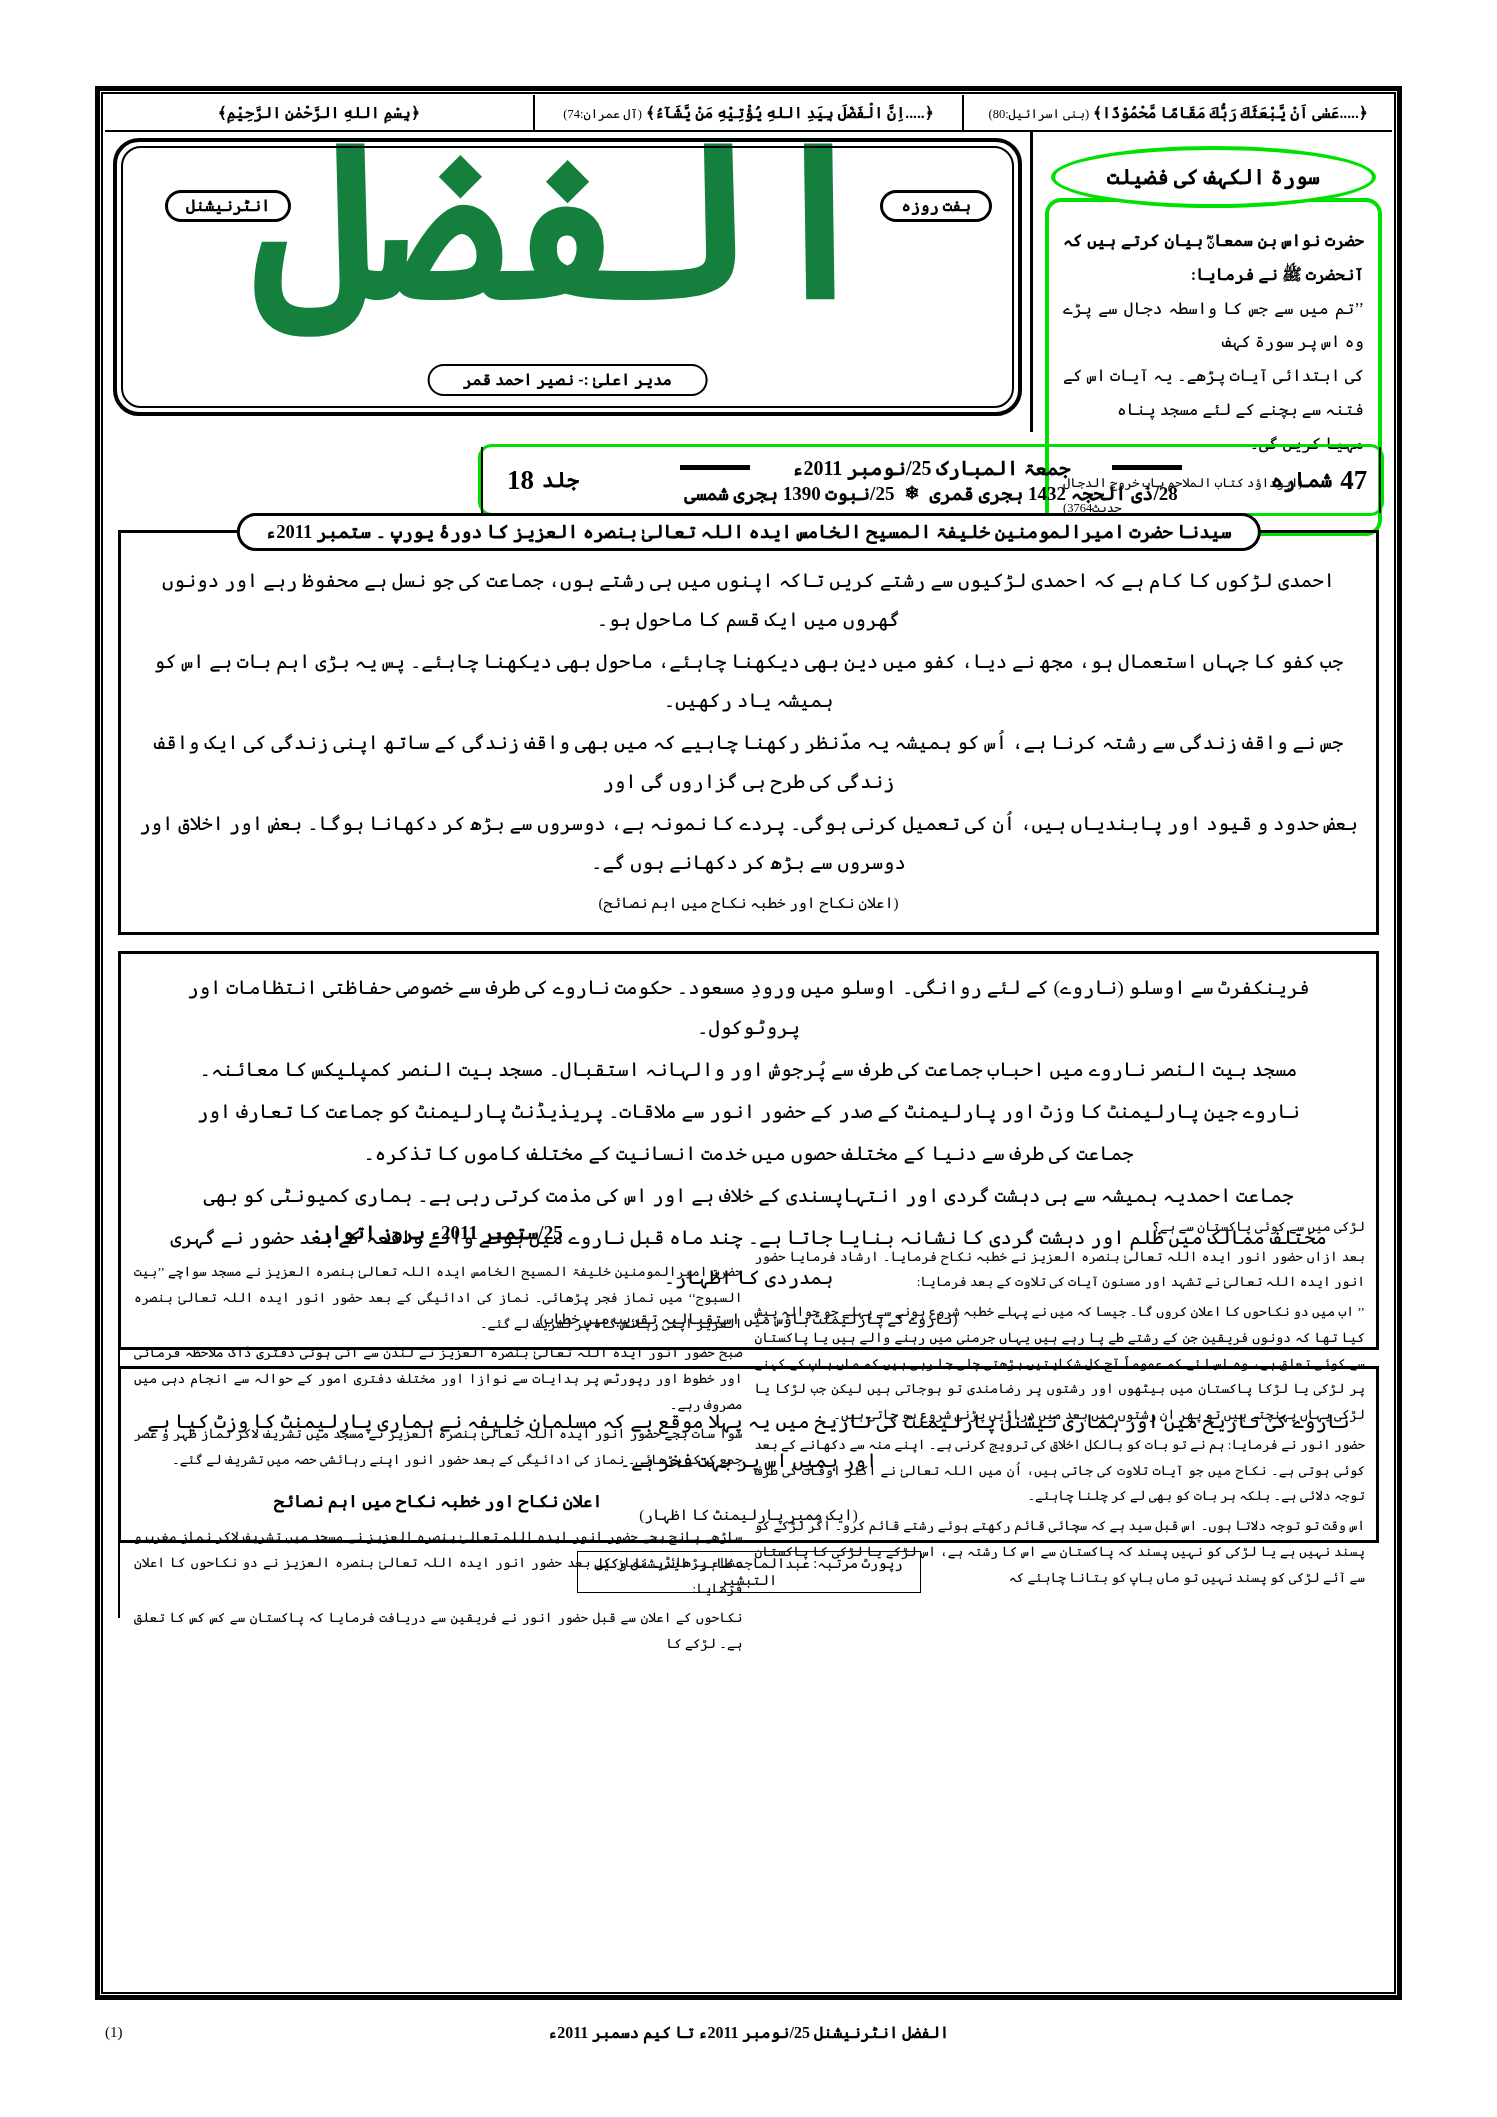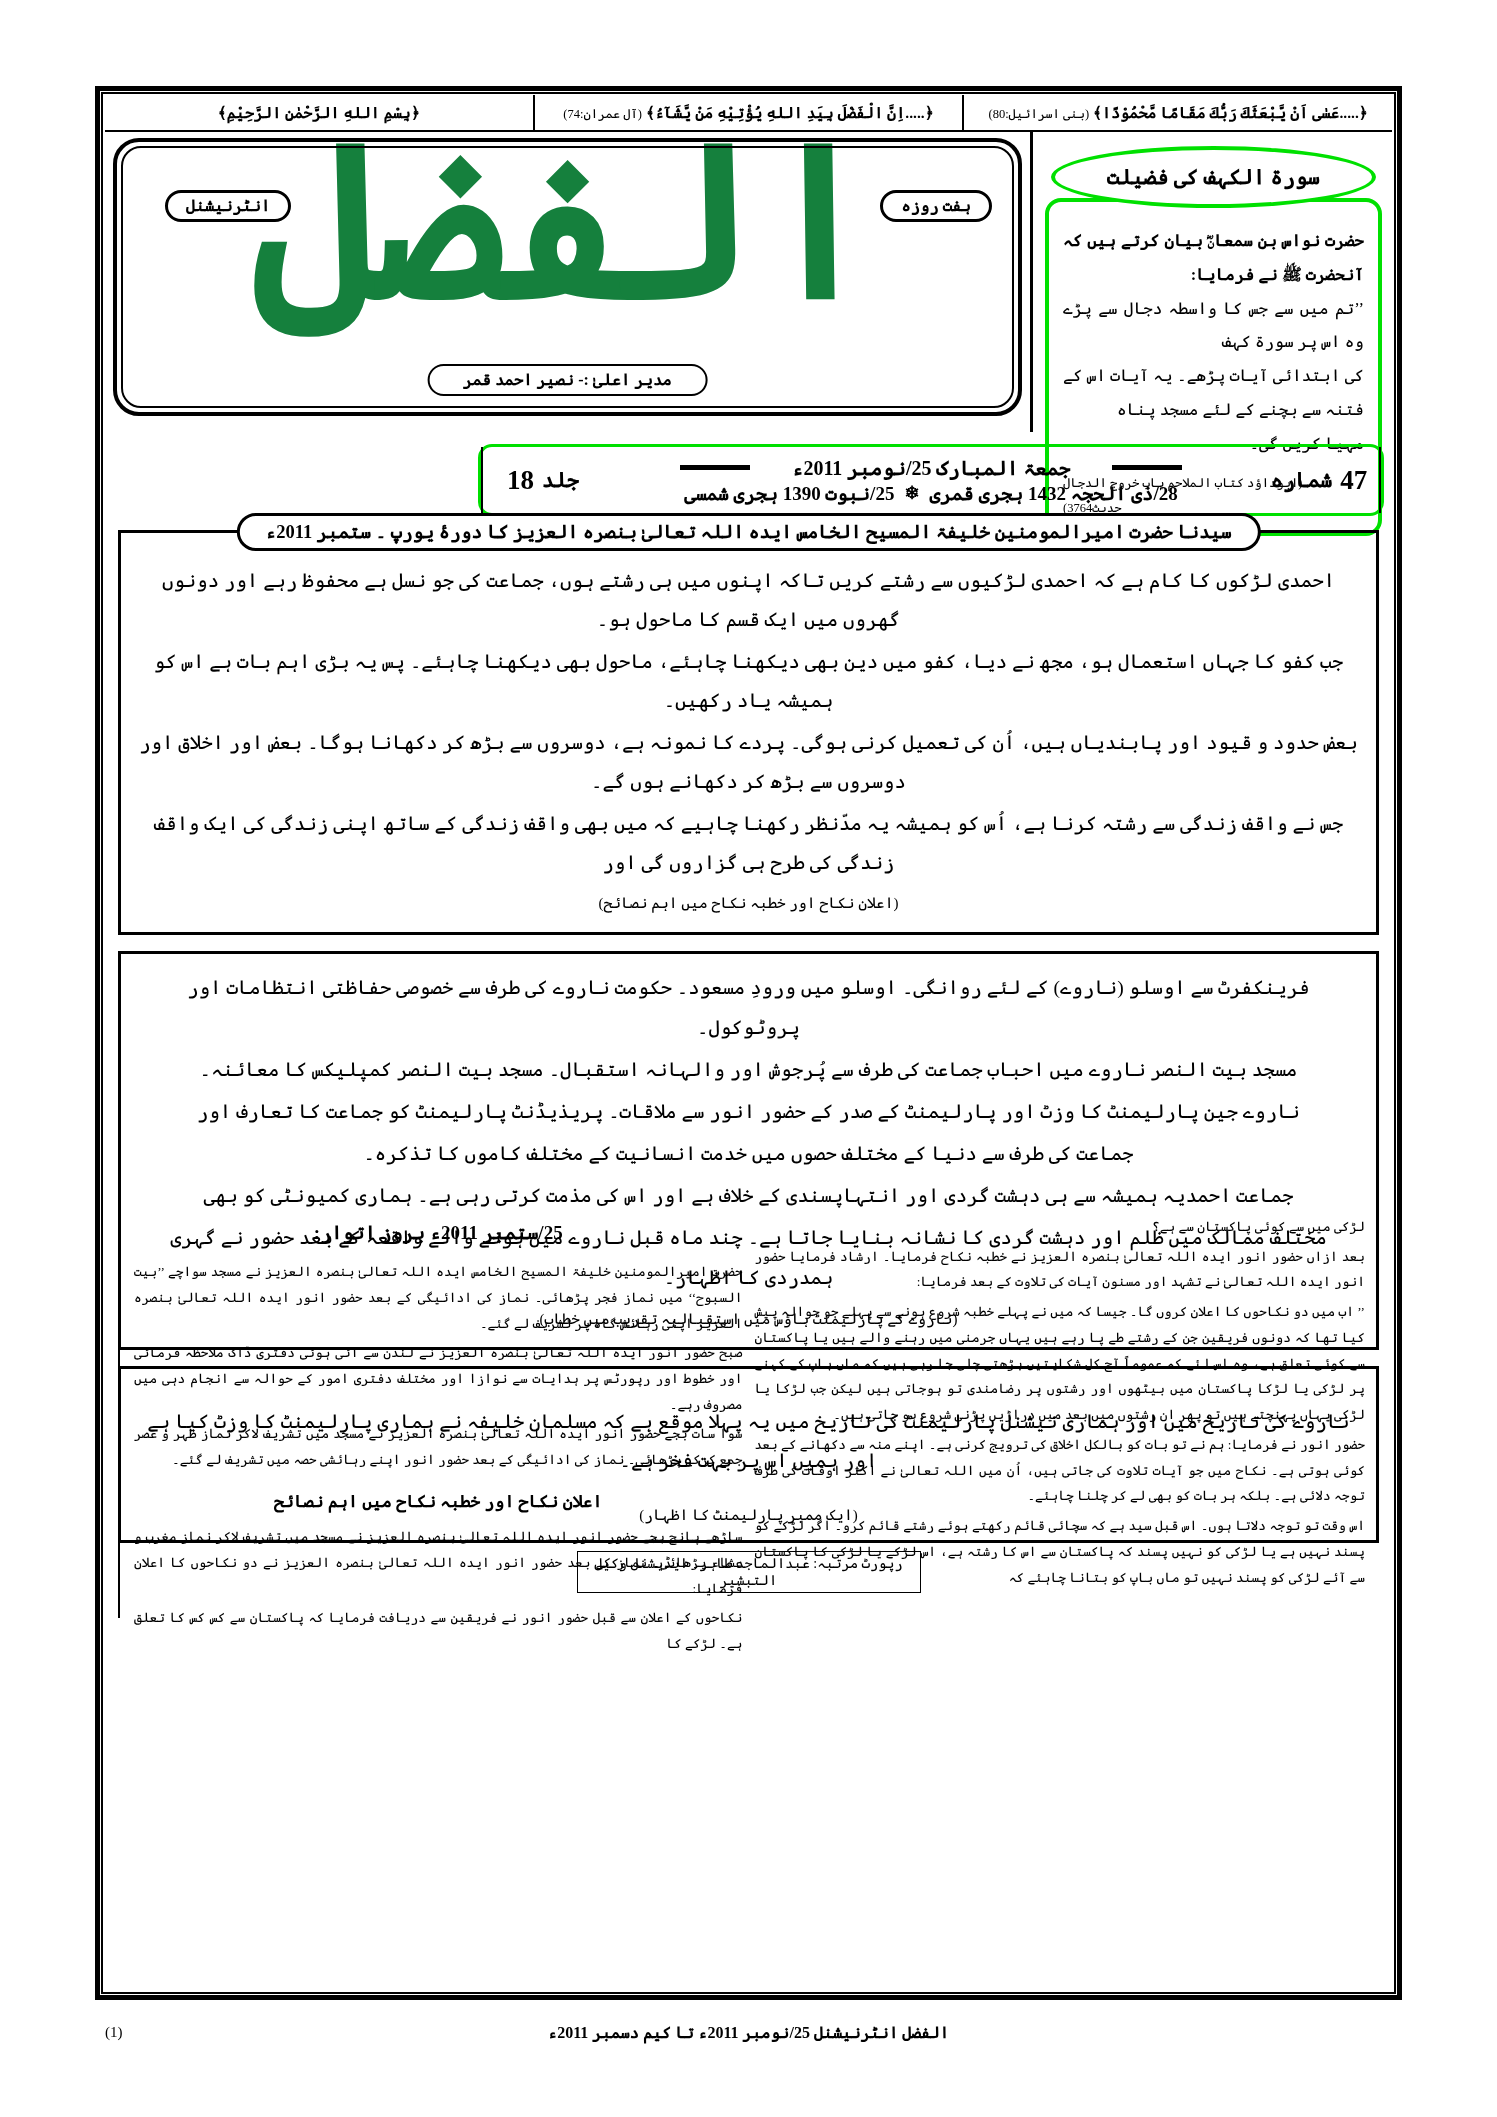--- a/index.html
+++ b/index.html
@@ -364,22 +364,22 @@
     </div>
   </div>
 
   <div class="body-zone">
 
     <div class="hdl-band">
       <div class="hdl-pill">سیدنا حضرت امیرالمومنین خلیفۃ المسیح الخامس ایدہ اللہ تعالیٰ بنصرہ العزیز کا دورۂ یورپ ۔ ستمبر 2011ء</div>
       <div class="hdl-text">
         <p>احمدی لڑکوں کا کام ہے کہ احمدی لڑکیوں سے رشتے کریں تاکہ اپنوں میں ہی رشتے ہوں، جماعت کی جو نسل ہے محفوظ رہے اور دونوں گھروں میں ایک قسم کا ماحول ہو۔</p>
         <p>جب کفو کا جہاں استعمال ہو، مجھ نے دیا، کفو میں دین بھی دیکھنا چاہئے، ماحول بھی دیکھنا چاہئے۔ پس یہ بڑی اہم بات ہے اس کو ہمیشہ یاد رکھیں۔</p>
+        <p>جس نے واقف زندگی سے رشتہ کرنا ہے، اُس کو ہمیشہ یہ مدّنظر رکھنا چاہیے کہ میں بھی واقف زندگی کے ساتھ اپنی زندگی کی ایک واقف زندگی کی طرح ہی گزاروں گی اور</p>
         <p>بعض حدود و قیود اور پابندیاں ہیں، اُن کی تعمیل کرنی ہوگی۔ پردے کا نمونہ ہے، دوسروں سے بڑھ کر دکھانا ہوگا۔ بعض اور اخلاق اور دوسروں سے بڑھ کر دکھانے ہوں گے۔</p>
-        <p>جس نے واقف زندگی سے رشتہ کرنا ہے، اُس کو ہمیشہ یہ مدّنظر رکھنا چاہیے کہ میں بھی واقف زندگی کے ساتھ اپنی زندگی کی ایک واقف زندگی کی طرح ہی گزاروں گی اور</p>
         <span class="hdl-src">(اعلان نکاح اور خطبہ نکاح میں اہم نصائح)</span>
       </div>
     </div>
 
     <div class="band2">
       <p>فرینکفرٹ سے اوسلو (ناروے) کے لئے روانگی۔ اوسلو میں ورودِ مسعود۔ حکومت ناروے کی طرف سے خصوصی حفاظتی انتظامات اور پروٹوکول۔</p>
       <p>مسجد بیت النصر ناروے میں احباب جماعت کی طرف سے پُرجوش اور والہانہ استقبال۔ مسجد بیت النصر کمپلیکس کا معائنہ۔</p>
       <p>ناروے جین پارلیمنٹ کا وزٹ اور پارلیمنٹ کے صدر کے حضور انور سے ملاقات۔ پریذیڈنٹ پارلیمنٹ کو جماعت کا تعارف اور</p>
       <p>جماعت کی طرف سے دنیا کے مختلف حصوں میں خدمت انسانیت کے مختلف کاموں کا تذکرہ۔</p>
       <p>جماعت احمدیہ ہمیشہ سے ہی دہشت گردی اور انتہاپسندی کے خلاف ہے اور اس کی مذمت کرتی رہی ہے۔ ہماری کمیونٹی کو بھی</p>

